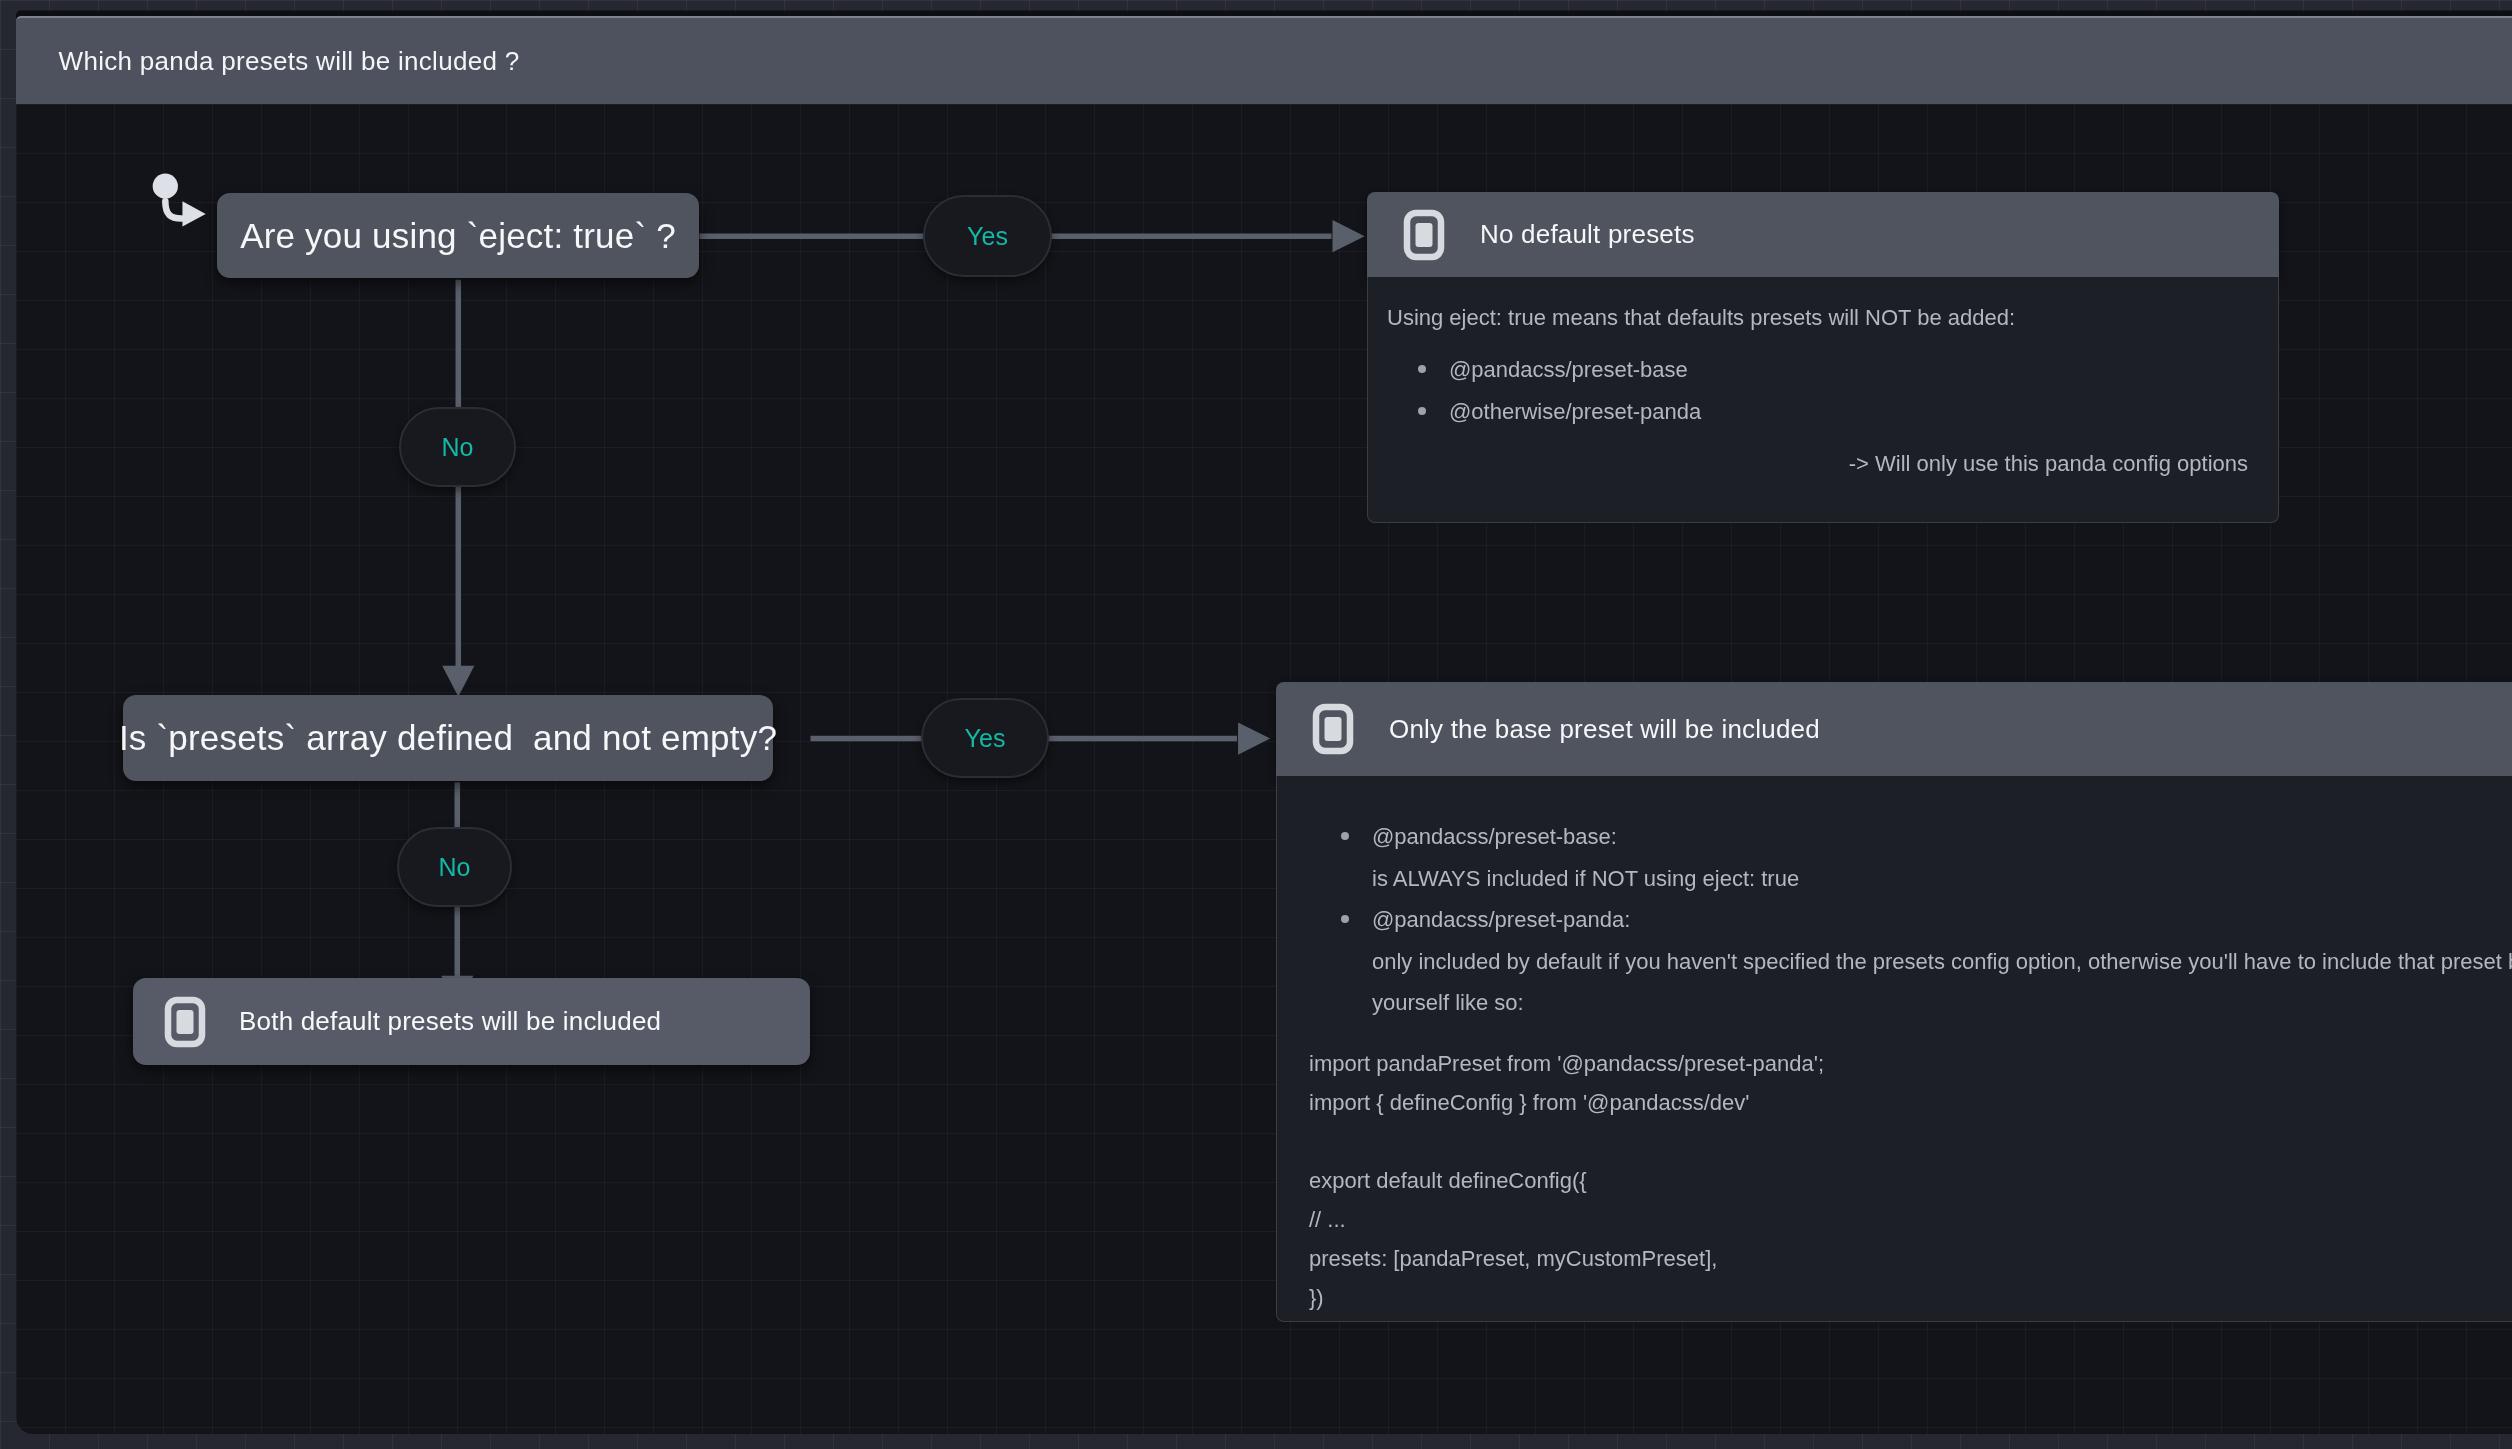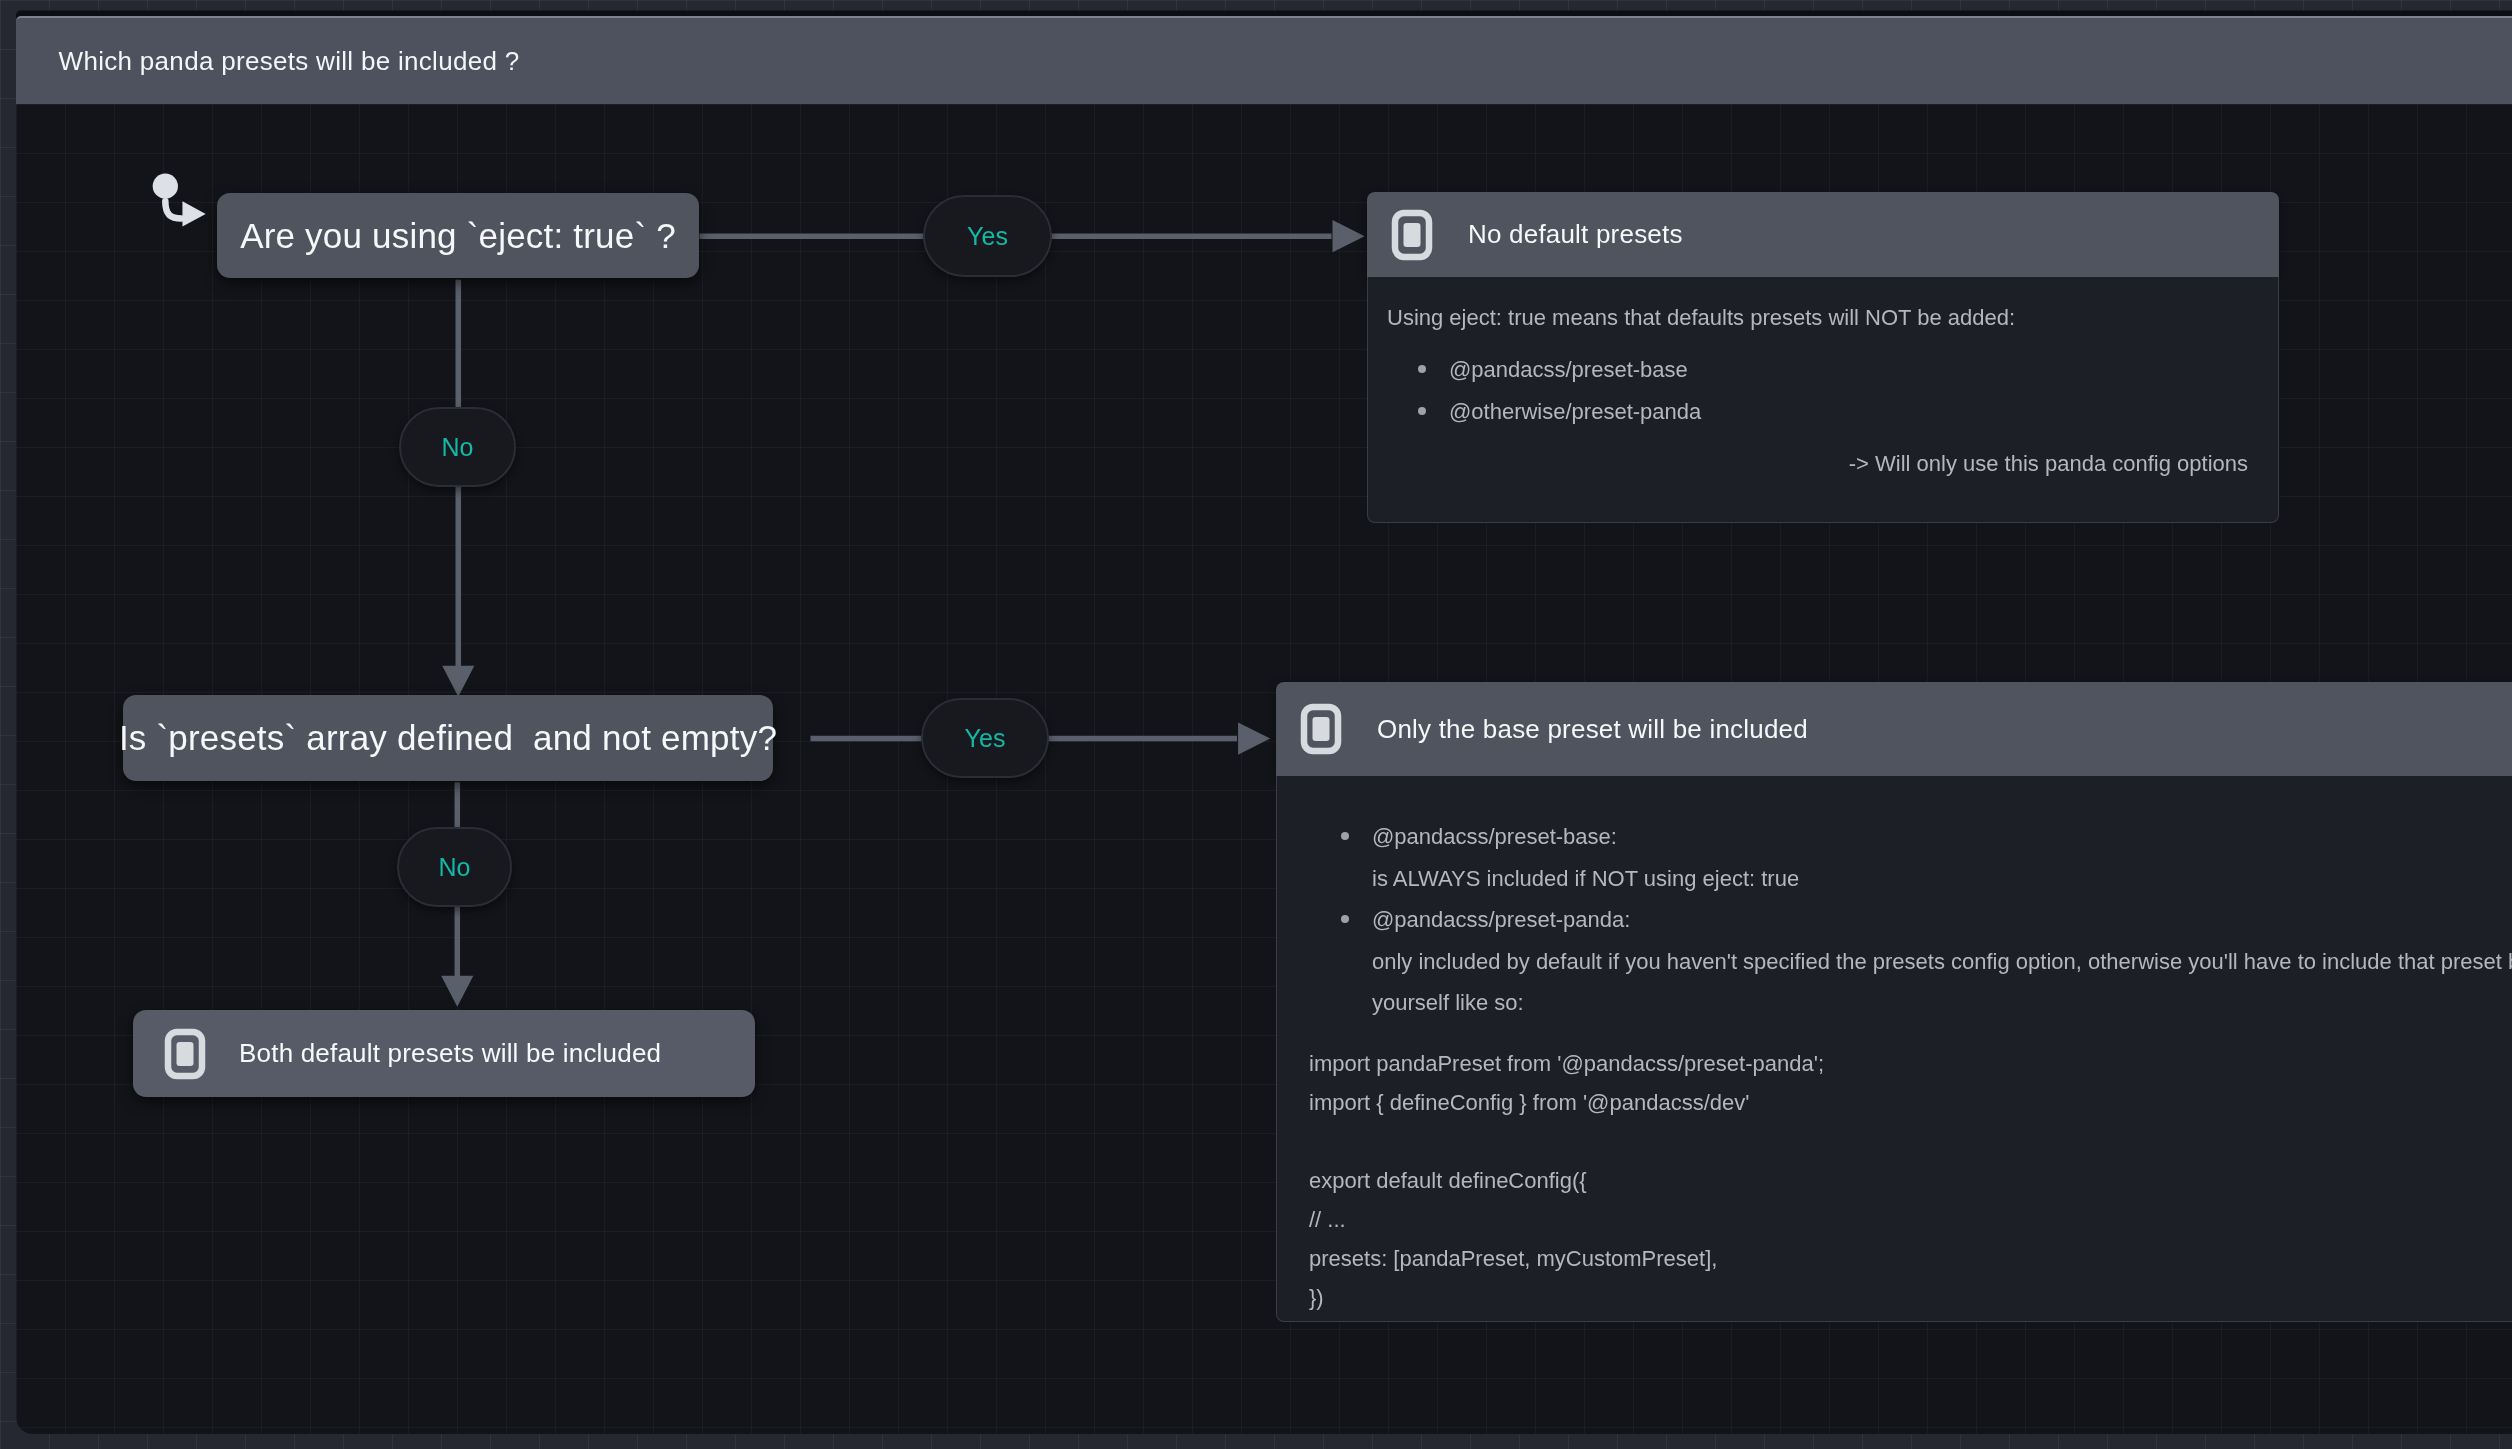--- a/index.html
+++ b/index.html
@@ -57,21 +57,21 @@
     border:2px solid #2b2d36;border-radius:42px;
     display:flex;align-items:center;justify-content:center;
     color:#14b8a6;font-size:25px;font-weight:500;
     box-shadow:0 4px 9px rgba(0,0,0,0.45);
     box-sizing:border-box;
   }
 
   .card{position:absolute;z-index:2;}
   .card .card-header{
     background:#50545f;border-radius:8px 8px 0 0;
-    display:flex;align-items:center;box-sizing:border-box;padding-left:24px;
+    display:flex;align-items:center;box-sizing:border-box;padding-left:36px;
     color:#f6f7f9;font-size:26px;font-weight:500;letter-spacing:0.2px;
     box-shadow:0 3px 8px rgba(0,0,0,0.4);
   }
   .card .card-header .card-title{margin-left:35px;}
   .card .card-body{
     background:#1d1f26;border:1.5px solid #3a3d47;border-top:none;
     border-radius:0 0 8px 8px;box-sizing:border-box;
     color:#b5b7c0;font-size:22px;
   }
   .bullet-list{list-style:none;margin:16px;padding:0;}
@@ -201,21 +201,21 @@
         <div class="code-line">import { defineConfig } from '@pandacss/dev'</div>
         <div class="code-line"></div>
         <div class="code-line">export default defineConfig({</div>
         <div class="code-line">// ...</div>
         <div class="code-line">presets: [pandaPreset, myCustomPreset],</div>
         <div class="code-line">})</div>
       </div>
     </div>
   </div>
 
-  <div class="endnode" style="left:133px;top:1010px;width:622px;height:87px;">
+  <div class="endnode" style="left:133px;top:978px;width:677px;height:87px;">
     <svg class="box-icon" width="42" height="52" viewBox="0 0 84 104">
       <rect x="8" y="8" width="68" height="88" rx="18" fill="none" stroke="#d7dade" stroke-width="13"></rect>
       <rect x="25" y="28" width="34" height="48" rx="6" fill="#d7dade"></rect>
     </svg>
     <span class="node-label">Both default presets will be included</span>
   </div>
 
 </div>
 
 

